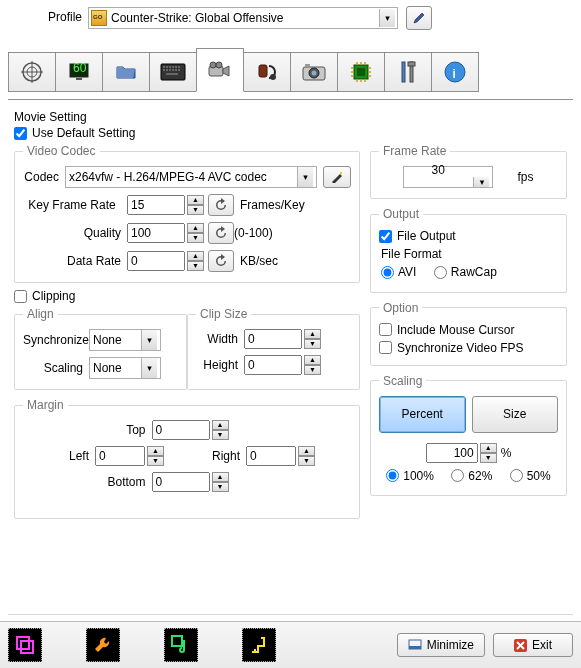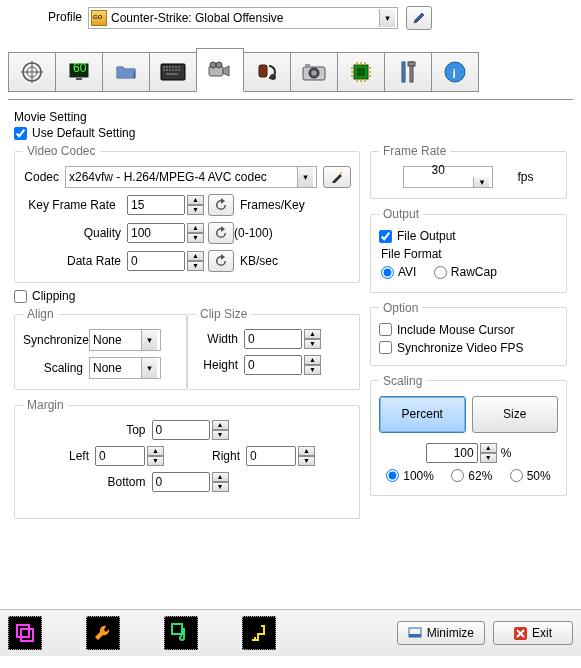--- a/index.html
+++ b/index.html
@@ -30,21 +30,21 @@
   .chk input{margin:0;}
   .radio { display:inline-flex; align-items:center; gap:4px; margin-right:14px;}
   .radio input{margin:0;}
   
   .cols { display:flex; gap:10px; }
   .left-col { width: 346px; }
   .right-col { flex:1; }
   .toggle-btn { flex:1; height:37px; border:1px solid #8e8f8f; border-radius:3px; background:linear-gradient(#fdfdfd,#e4e4e4); }
   .toggle-btn.active { background:linear-gradient(#d6eaff,#a8d1ff); border:1px solid #3c7fb1; outline:1px solid #7eb4ea; outline-offset:-2px;}
   
-  .bottom-bar { position:absolute; left:0; right:0; bottom:12px; border-top:1px solid #bdbdbd; background:linear-gradient(#f6f6f6,#e9e9e9); padding:6px 8px; display:flex; align-items:center;gap:40px;}
+  .bottom-bar { position:absolute; left:0; right:0; bottom:0; border-top:1px solid #bdbdbd; background:linear-gradient(#f6f6f6,#e9e9e9); padding:6px 8px; display:flex; align-items:center;gap:40px;}
   .bb-btn { width:34px; height:34px; border:1px dotted #a9a9a9; background:#000; margin-right:4px; display:flex;align-items:center;justify-content:center;}
   .bb-btn svg{width:22px;height:22px;}
   .win-btn { height:24px; padding:0 10px; border:1px solid #8e8f8f; border-radius:3px; background:linear-gradient(#fdfdfd,#e6e6e6); display:inline-flex;align-items:center;gap:5px;}
   .sep{border-top:1px solid #d8d8d8;margin:0 8px;}
 </style>
 </head>
 <body>
 
 <div class="profile-label">Profile</div>
 <div class="profile-row">

